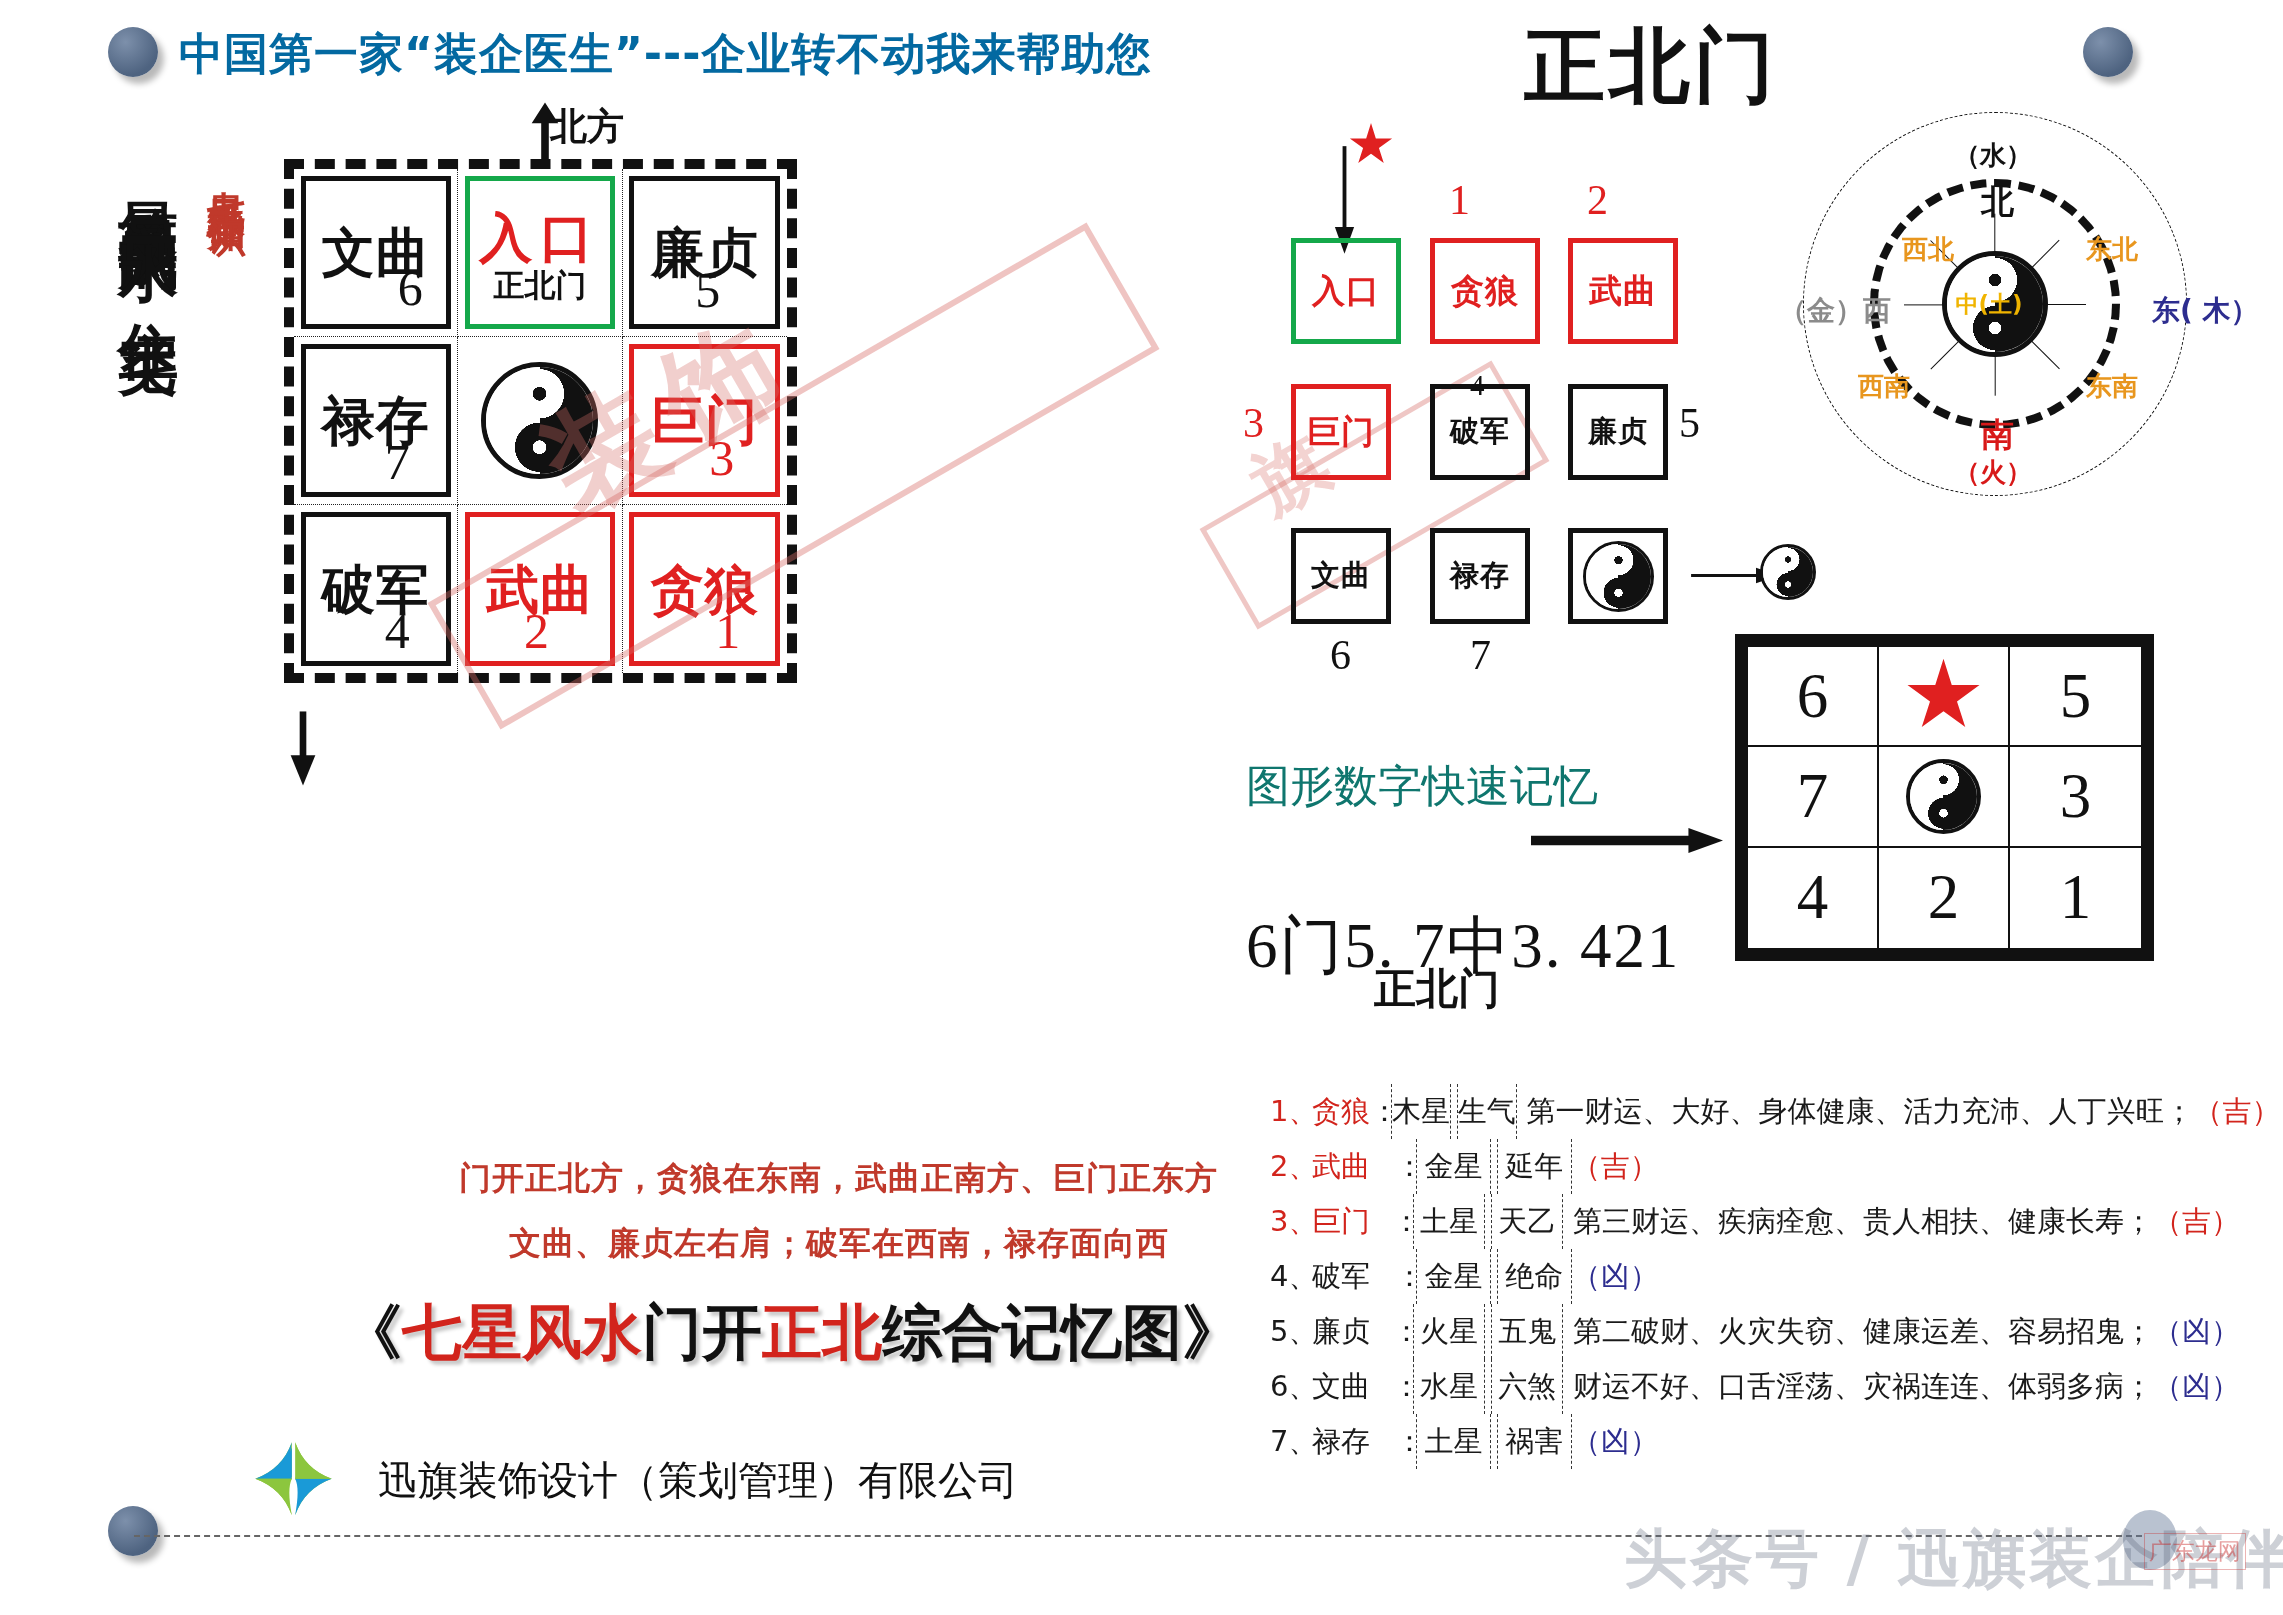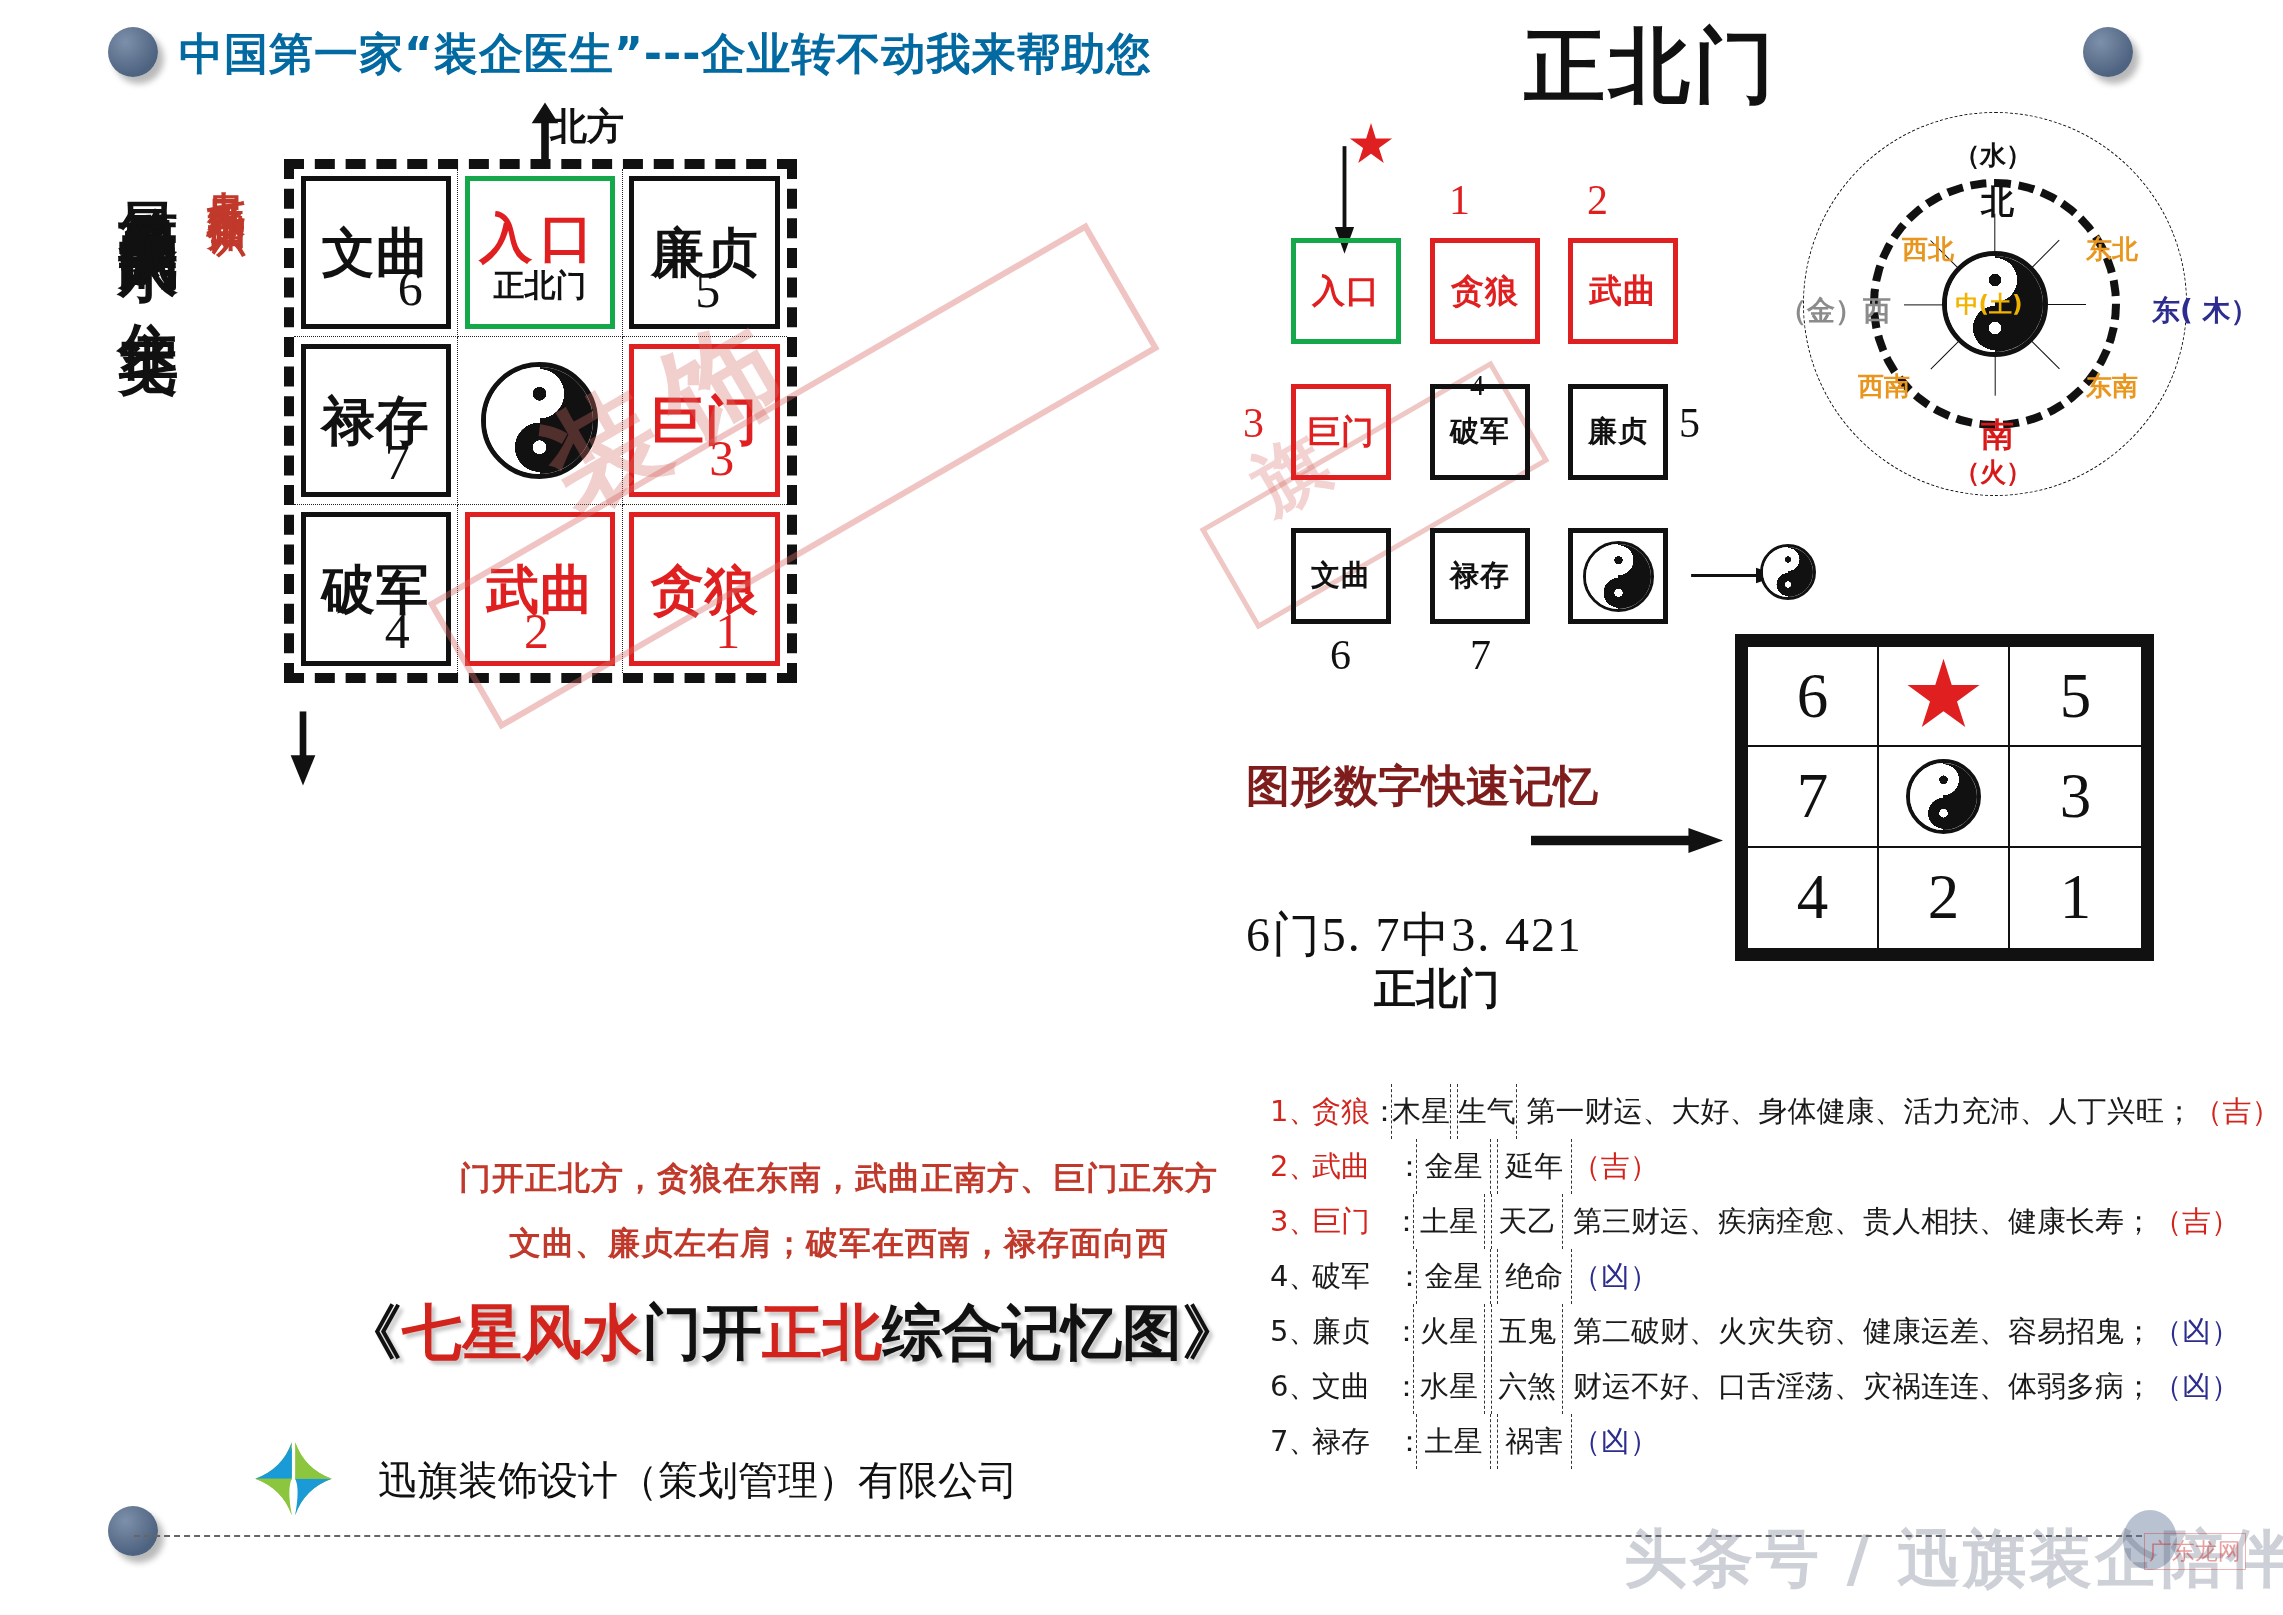--- a/index.html
+++ b/index.html
@@ -239,29 +239,29 @@
     color: #111;
     line-height: 1;
   }
   .chip-num.r { color: #e02020; }
 
   
   .mem-title {
     position: absolute;
     left: 1246px; top: 757px;
     font-size: 44px;
-    font-weight: bold;
-    color: #7f1d1d;
+    font-weight: normal;
+    color: #0f766e;
     white-space: nowrap;
     font-family: "DejaVu Sans", sans-serif;
   }
   .mem-formula {
     position: absolute;
     left: 1246px; top: 903px;
-    font-size: 48px;
+    font-size: 63px;
     color: #111;
     white-space: nowrap;
     font-family: "Liberation Serif", serif;
     letter-spacing: 1.9px;
   }
   .mem-formula-sub {
     position: absolute;
     left: 1374px; top: 961px;
     font-size: 42px;
     font-weight: bold;

